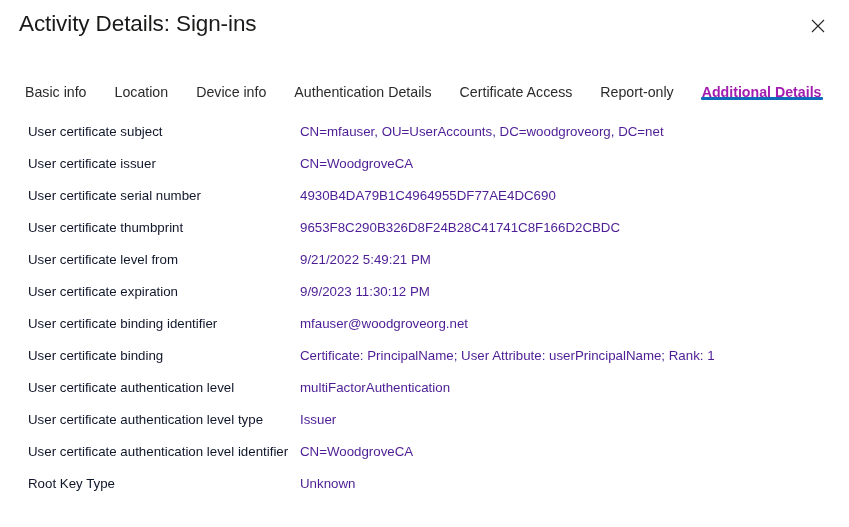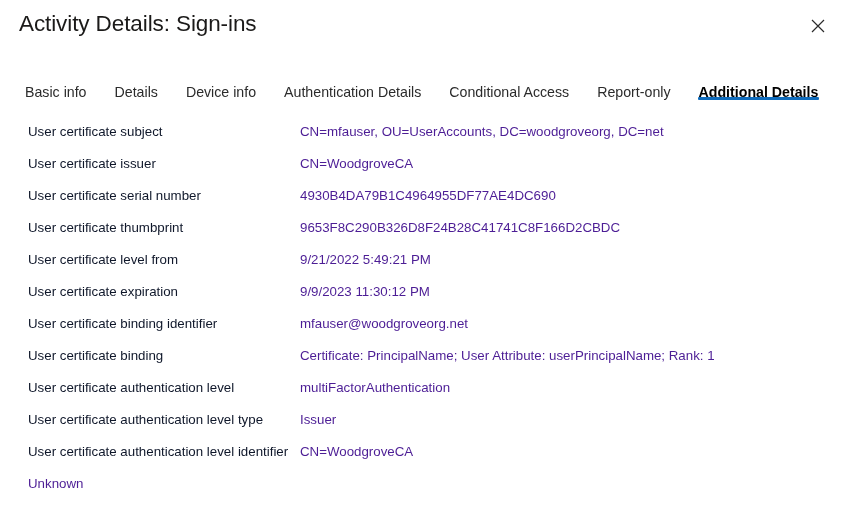--- a/index.html
+++ b/index.html
@@ -81,21 +81,21 @@
     white-space: nowrap;
     cursor: pointer;
     background: transparent;
     border: none;
     font-family: Liberation Sans, sans-serif;
   }
   .tab:last-child { margin-right: 0; }
 
   .tab.active {
     font-weight: bold;
-    color: #000000;
+    color: #a21caf;
   }
 
   .tab.active .tab-underline {
     position: absolute;
     left: 0;
     right: 0;
     bottom: 8px;
     height: 2.6px;
     background: #0f6cbd;
     border-radius: 1px;
@@ -147,24 +147,24 @@
       <span>
         <svg width="14" height="14" viewBox="0 0 14 14" aria-hidden="true">
           <path d="M1 1 L13 13 M13 1 L1 13" stroke="#2b2b2b" stroke-width="1.2" fill="none"></path>
         </svg>
       </span>
     </button>
   </div>
 
   <div id="tabstrip">
       <button class="tab"><span>Basic info</span></button>
-      <button class="tab"><span>Details</span></button>
+      <button class="tab"><span>Location</span></button>
       <button class="tab"><span>Device info</span></button>
       <button class="tab"><span>Authentication Details</span></button>
-      <button class="tab"><span>Conditional Access</span></button>
+      <button class="tab"><span>Certificate Access</span></button>
       <button class="tab"><span>Report-only</span></button>
       <button class="tab active"><span>Additional Details</span><span class="tab-underline"></span></button>
     </div>
 
   <div id="details">
       <div class="detail-row">
         <div class="detail-label">User certificate subject</div>
         <div class="detail-value">CN=mfauser, OU=UserAccounts, DC=woodgroveorg, DC=net</div>
       </div>
       <div class="detail-row">
@@ -201,17 +201,18 @@
       </div>
       <div class="detail-row">
         <div class="detail-label">User certificate authentication level type</div>
         <div class="detail-value">Issuer</div>
       </div>
       <div class="detail-row">
         <div class="detail-label">User certificate authentication level identifier</div>
         <div class="detail-value">CN=WoodgroveCA</div>
       </div>
       <div class="detail-row">
+        <div class="detail-label">Root Key Type</div>
         <div class="detail-value">Unknown</div>
       </div>
     </div>
 
 </div>
 
 </body></html>

